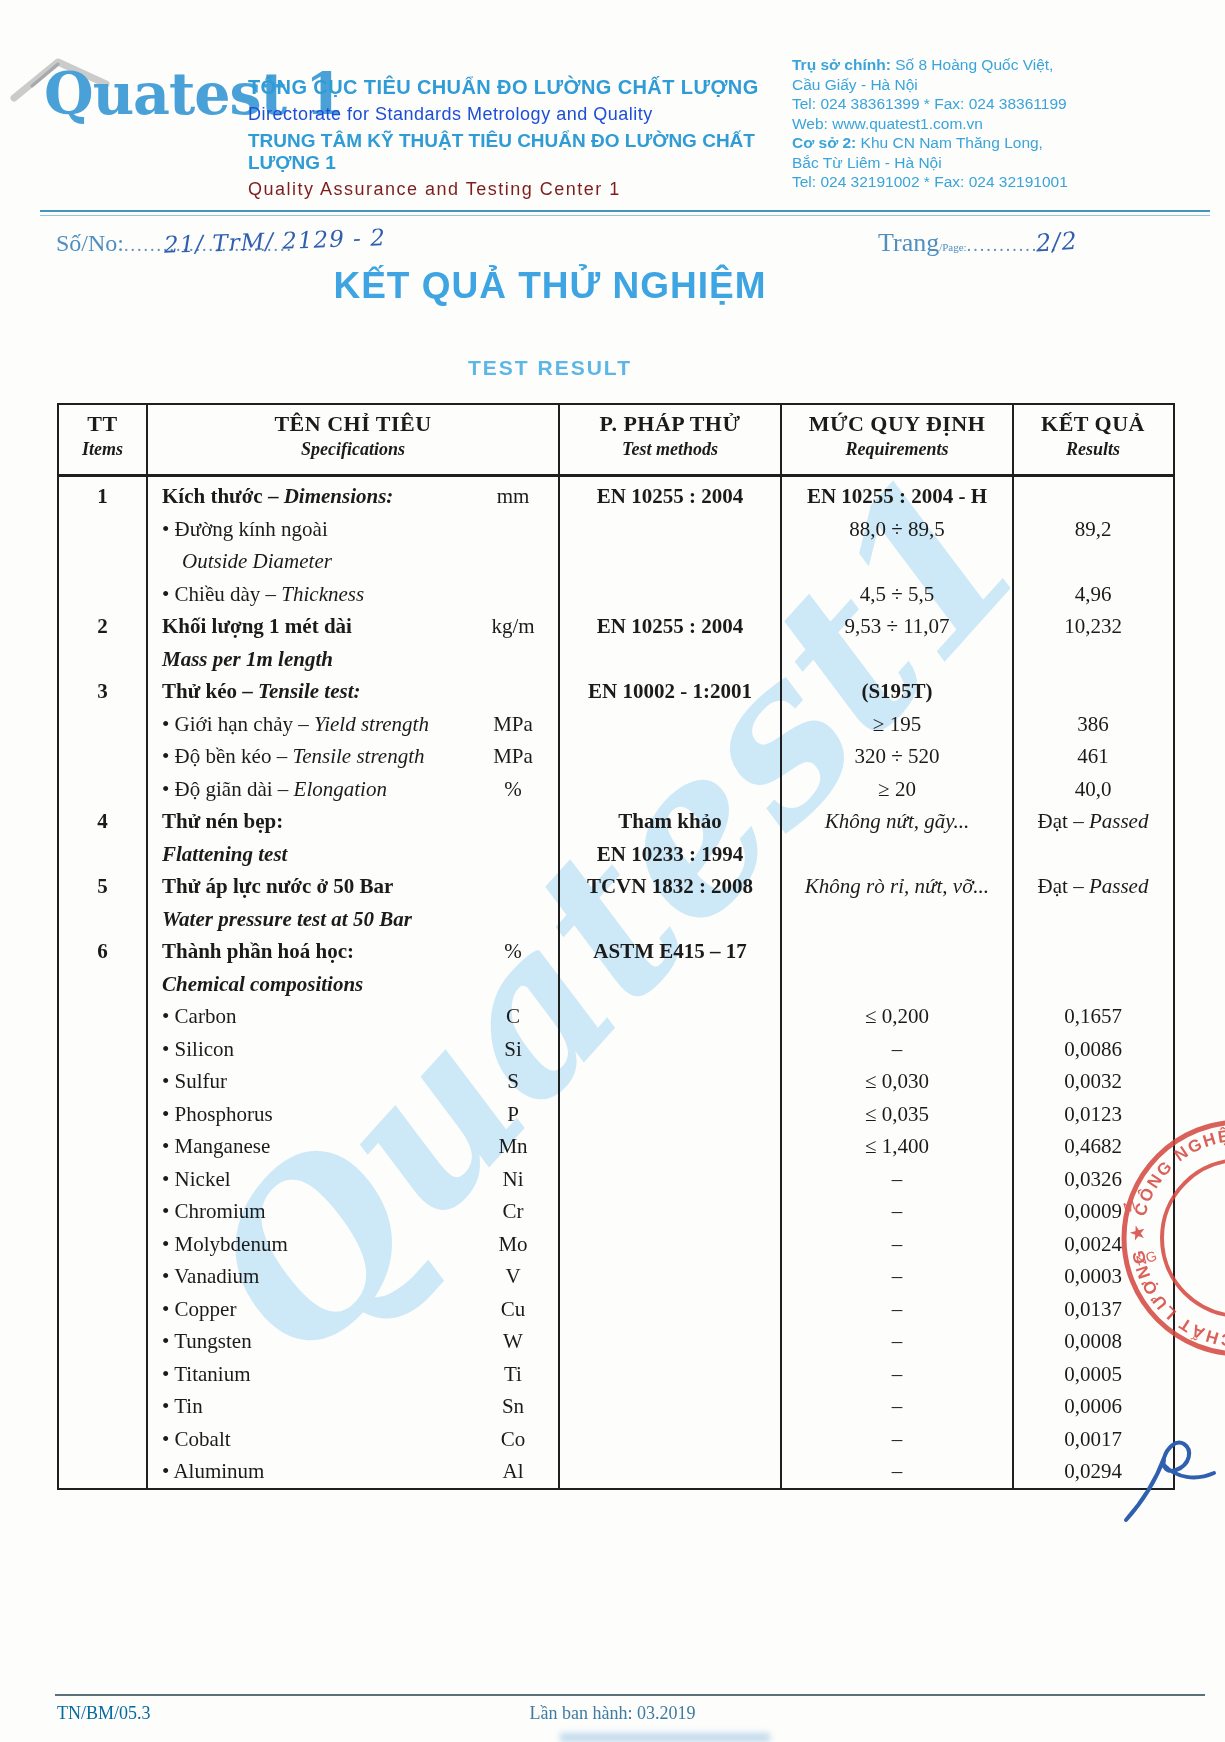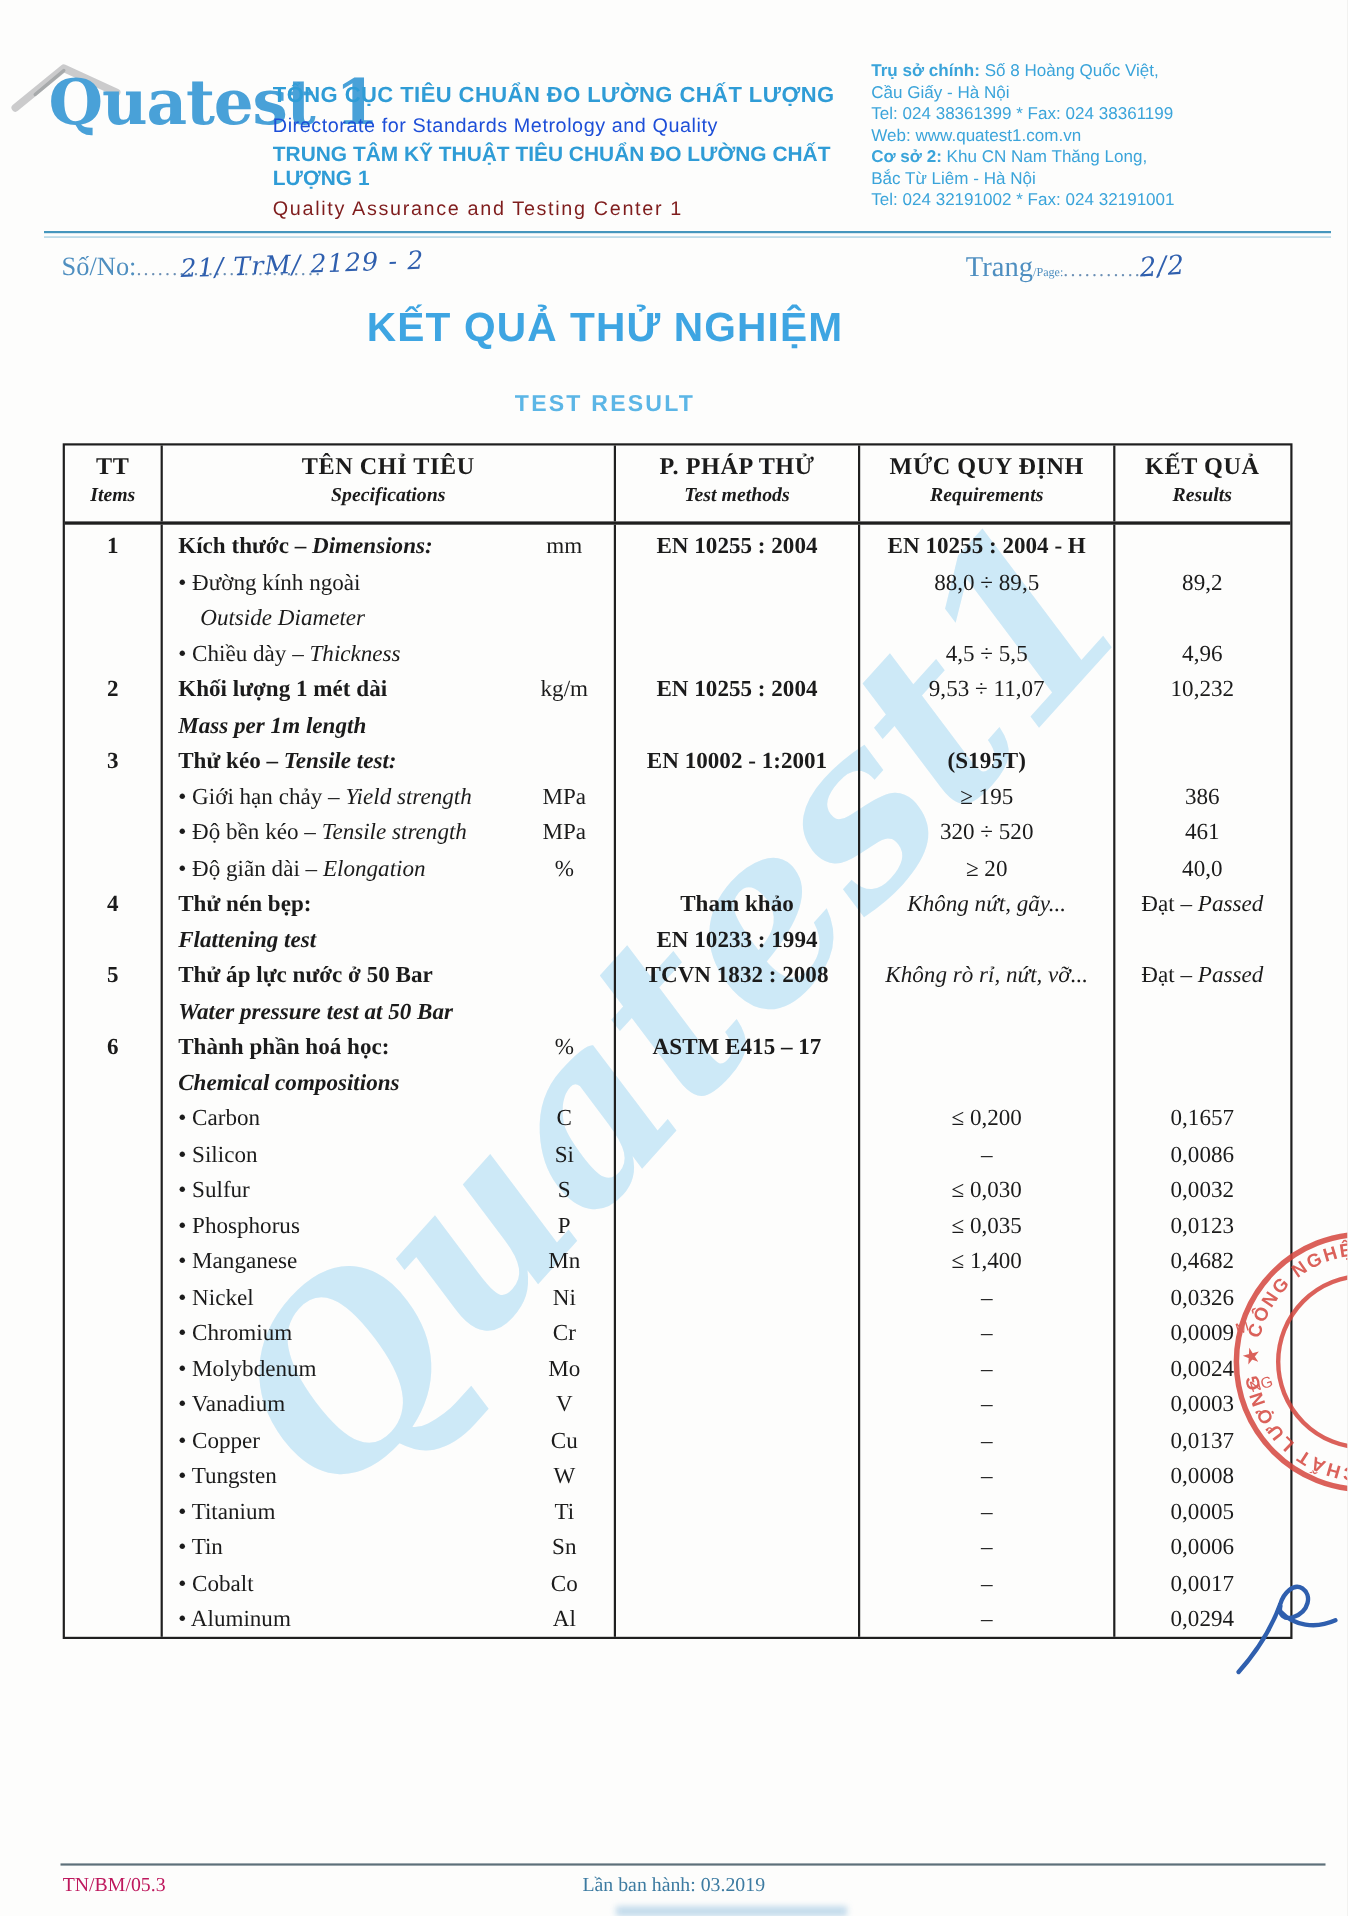--- a/index.html
+++ b/index.html
@@ -39,21 +39,21 @@
     font-family:"DejaVu Serif", serif; font-style:italic;
     color:#2f5fae; letter-spacing:1px;
   }
   .so-hand{position:absolute; left:108px; top:-2px; font-size:23px; transform:rotate(-2deg); white-space:nowrap;}
   .trang{position:absolute; left:878px; top:228px; color:#4f8fc0; width:330px;}
   .trang .big{font-size:26px;}
   .trang .small{font-size:11px;}
   .trang-hand{position:absolute; left:158px; top:0px; font-size:24px; transform:rotate(-4deg);}
   
   .title{
-    position:absolute; left:0; top:277px; width:1100px; text-align:center;
+    position:absolute; left:0; top:265px; width:1100px; text-align:center;
     font-family:"Liberation Sans", sans-serif; font-weight:bold;
     font-size:37px; color:#3ea5e2; letter-spacing:1px;
   }
   .subtitle{
     position:absolute; left:0; top:356px; width:1100px; text-align:center;
     font-family:"Liberation Sans", sans-serif; font-weight:bold;
     font-size:21px; color:#5cb6e6; letter-spacing:2px;
   }
   
   .watermark{
@@ -86,21 +86,21 @@
   .col-tt .ln{text-align:center; font-weight:bold;}
   .col-label .ln{padding-left:14px;}
   .col-label .ln.ind{padding-left:34px;}
   .unit{position:absolute; left:320px; top:0; width:90px; text-align:center; padding-left:0;}
   .col-c .ln{text-align:center;}
   .pb{font-weight:bold;}
   .pi{font-style:italic;}
   .pbi{font-weight:bold; font-style:italic;}
   
   .frule{position:absolute; left:55px; top:1694px; width:1150px; height:0; border-top:2px solid #5d7079;}
-  .footer-left{position:absolute; left:57px; top:1703px; font-size:18px; color:#be185d;}
+  .footer-left{position:absolute; left:57px; top:1703px; font-size:18px; color:#0369a1;}
   .footer-center{position:absolute; left:0; top:1703px; width:1225px; text-align:center; font-size:18px; color:#3d7ba1;}
   .bottom-smudge{
     position:absolute; left:560px; top:1733px; width:210px; height:9px;
     background:rgba(120,175,215,0.45); filter:blur(3px);
   }
 </style>
 </head>
 <body>
 
 <div class="page">

